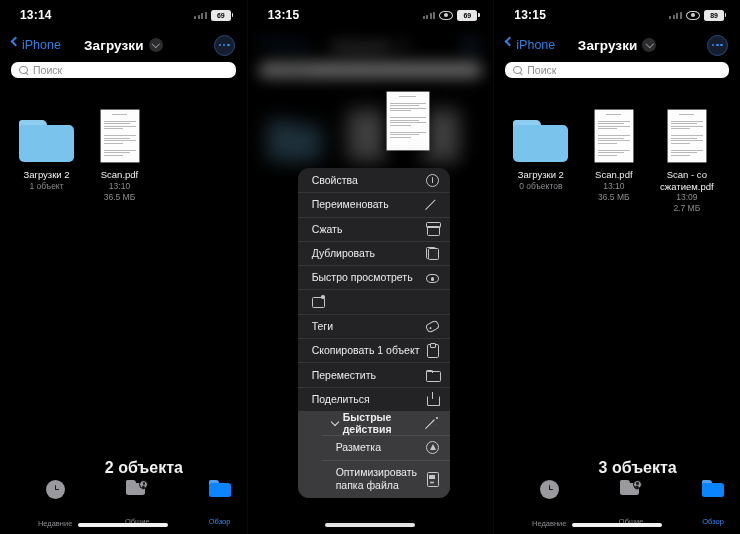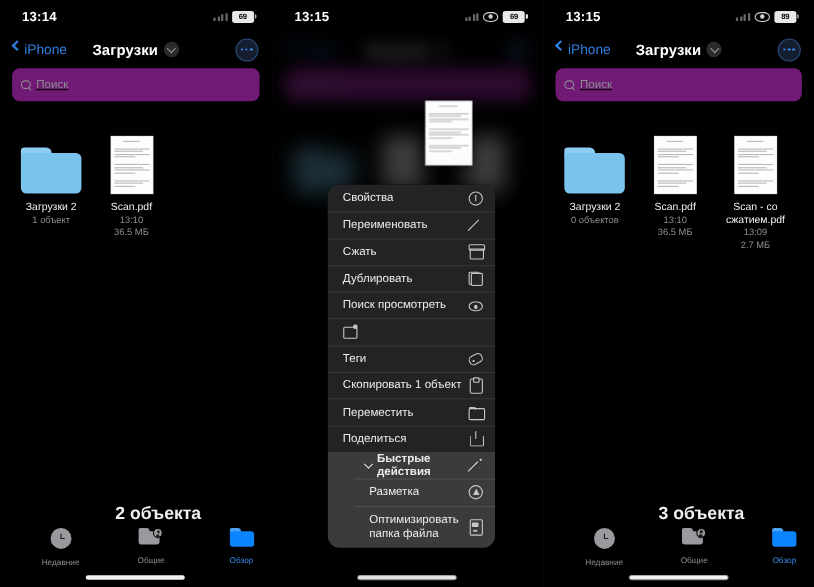--- a/index.html
+++ b/index.html
@@ -75,22 +75,22 @@
     margin-left: auto; width: 21px; height: 21px; border-radius: 50%;
     border: 1.2px solid #2a4a7a; background: #141e2e;
     display: flex; align-items: center; justify-content: center; gap: 1.8px;
     position: relative; z-index: 6;
   }
   .nav-more i { width: 2.4px; height: 2.4px; border-radius: 50%; background: #3b8af0; display:block; }
 
   
   .searchwrap { padding: 2px 11px 0; position: relative; z-index: 5; }
   .searchbar {
-    height: 30px; background: #701a75; border-radius: 7px;
-    display: flex; align-items: center; padding: 0 8px; gap: 5px; text-decoration: underline;
+    height: 16px; background: #ffffff; border-radius: 7px;
+    display: flex; align-items: center; padding: 0 8px; gap: 5px;
   }
   .mag { width: 9px; height: 9px; position: relative; flex: none; }
   .mag:before {
     content:""; position:absolute; left:0; top:0; width:6.5px; height:6.5px;
     border: 1.2px solid #8d8d92; border-radius: 50%;
   }
   .mag:after {
     content:""; position:absolute; right:0px; bottom:0px; width: 3.5px; height: 1.2px;
     background:#8d8d92; transform: rotate(45deg); border-radius: 1px;
   }
@@ -133,21 +133,21 @@
     text-align: center; font-size: 16px; color: #f0f0f0; font-weight: bold;
     z-index: 3;
     margin-left: 41px;
   }
 
   
   .tabbar {
     position: absolute; left: 0; right: 0; bottom: 14px; height: 40px;
     display: flex; align-items: flex-start; z-index: 4;
   }
-  .tab { flex: 1; display: flex; flex-direction: column; align-items: center; gap: 8px; padding-left: 28px; }
+  .tab { flex: 1; display: flex; flex-direction: column; align-items: center; gap: 20px; padding-left: 28px; }
   .tab-label { font-size: 7.5px; color: #8d8d92; }
   .tab.active .tab-label { color: #3b8af0; }
   .clock-ico {
     width: 19px; height: 19px; border-radius: 50%; background: #9a9a9e; position: relative;
   }
   .clock-ico:before {
     content:""; position:absolute; left:9px; top:4.5px; width:1.3px; height:5.5px;
     background:#1c1c1e; border-radius:1px;
   }
   .clock-ico:after {
@@ -538,21 +538,21 @@
       </div>
       <div class="mi">
         <span class="mi-label">Сжать</span>
         <span class="mi-ico ic-archive"></span>
       </div>
       <div class="mi">
         <span class="mi-label">Дублировать</span>
         <span class="mi-ico ic-dup"></span>
       </div>
       <div class="mi">
-        <span class="mi-label">Поиск просмотреть</span>
+        <span class="mi-label">Быстро просмотреть</span>
         <span class="mi-ico ic-eye-o"></span>
       </div>
       <div class="mi">
         <span class="mi-ico ic-folderplus"></span>
       </div>
       <div class="mi">
         <span class="mi-label">Теги</span>
         <span class="mi-ico ic-tag"></span>
       </div>
       <div class="mi">

